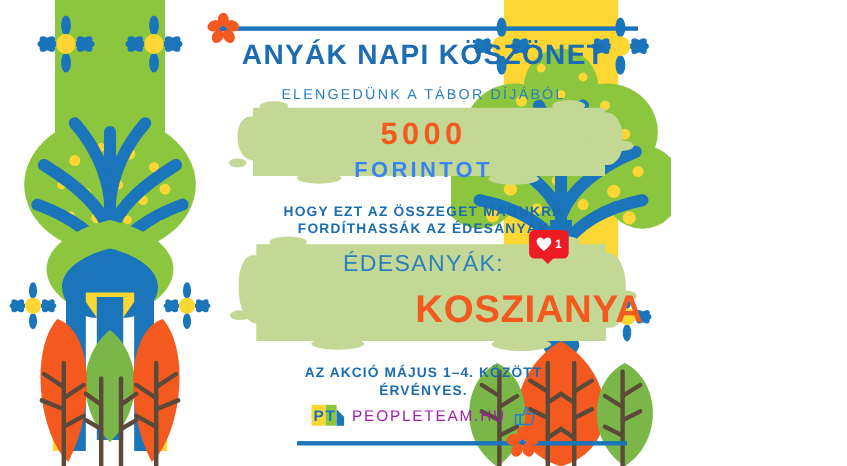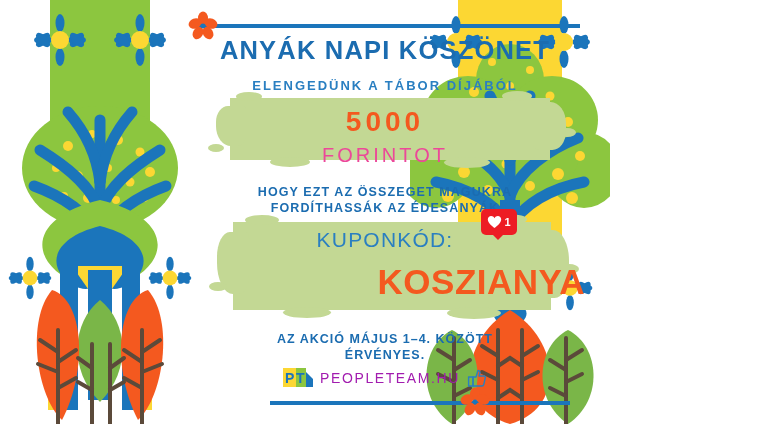--- a/index.html
+++ b/index.html
@@ -59,21 +59,21 @@
     font-size:25.5px;
     font-weight:bold;
     letter-spacing:1.2px;
     color:#1b6cb0;
   }
   .subtitle{
     position:absolute;
     left:0;width:400px;
     top:78px;
     font-size:13px;
-    font-weight:bold;
+    font-weight:normal;
     letter-spacing:2.0px;
     color:#2a7fc1;
   }
 
   
   .brush{
     position:absolute;
     background:#c3d894;
   }
   .brush1{
@@ -119,21 +119,22 @@
     font-weight:bold;
     letter-spacing:4px;
     color:#f4591f;
   }
   .currency{
     position:absolute;
     left:0;width:400px;
     top:144px;
     font-size:20px;
     letter-spacing:3px;
-    color:#ec4899;
+    color:#3b82f6;
+    font-weight:bold;
   }
 
   .message{
     position:absolute;
     left:0;width:400px;
     top:184px;
     font-size:12.5px;
     font-weight:bold;
     letter-spacing:1.1px;
     line-height:16px;
@@ -537,21 +538,21 @@
 
     <div class="brush brush2">
       <div class="fleck" style="left:-24px;top:60px;width:18px;height:9px;"></div>
       <div class="fleck" style="left:12px;top:-7px;width:34px;height:10px;"></div>
       <div class="fleck" style="right:24px;top:-8px;width:38px;height:11px;"></div>
       <div class="fleck" style="right:-28px;top:42px;width:20px;height:10px;"></div>
       <div class="fleck" style="left:50px;bottom:-8px;width:48px;height:11px;"></div>
       <div class="fleck" style="right:50px;bottom:-9px;width:54px;height:12px;"></div>
     </div>
 
-    <div class="code-label">KUPONKÓD:</div>
+    <div class="code-label">ÉDESANYÁK:</div>
     <div class="code-value">KOSZIANYA</div>
 
     <div class="validity">
       <div>AZ AKCIÓ MÁJUS 1–4. KÖZÖTT</div>
       <div>ÉRVÉNYES.</div>
     </div>
 
     <div class="brand-row">
       <svg width="30" height="24" viewBox="0 0 30 24">
         <rect x="0" y="2" width="13" height="19" fill="#fcd733"></rect>

